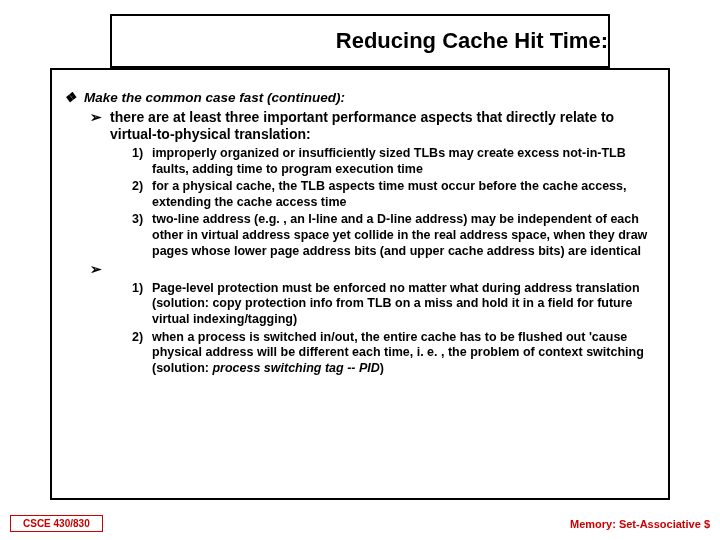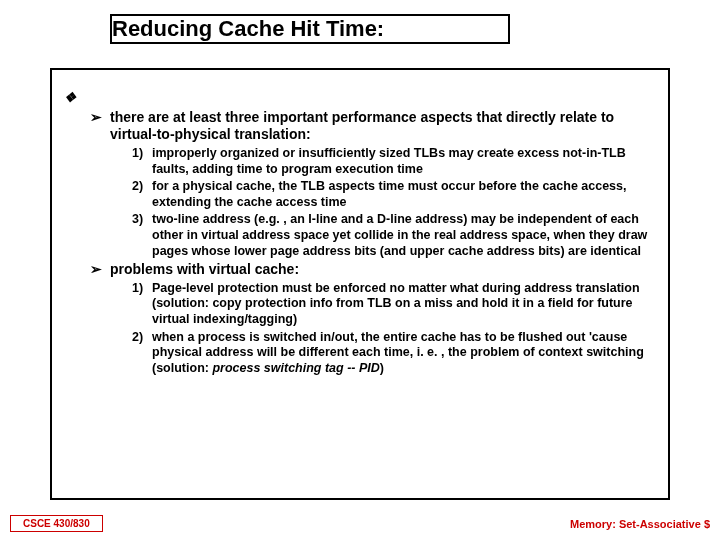--- a/index.html
+++ b/index.html
@@ -17,25 +17,25 @@
     top: 68px;
     width: 620px;
     height: 432px;
     border: 2px solid #000;
     padding: 20px 12px 10px 12px;
   }
   .title-box {
     position: absolute;
     left: 110px;
     top: 14px;
-    width: 400px;
+    width: 500px;
     border: 2px solid #000;
     background: #fff;
-    text-align: left;
-    padding: 0 0;
+    text-align: right;
+    padding: 12px 0;
     z-index: 2;
   }
   .title-box h1 {
     font-size: 22px;
     font-weight: bold;
     color: #000;
   }
   .content {
     font-size: 13.5px;
     line-height: 1.25;
@@ -93,20 +93,21 @@
 
 <div class="title-box">
   <h1>Reducing Cache Hit Time:</h1>
 </div>
 
 <div class="outer-frame">
   <div class="content">
 
     <div class="lvl1">
       <span class="bullet">❖</span>
+      <span>Make the common case fast (continued):</span>
     </div>
 
     <div class="lvl2">
       <span class="bullet">➢</span>
       <span>there are at least three important performance aspects that directly relate to virtual-to-physical translation:</span>
     </div>
     <div class="lvl3">
       <span class="num">1)</span>
       <span class="txt">improperly organized or insufficiently sized TLBs may create excess not-in-TLB faults, adding time to program execution time</span>
     </div>
@@ -114,21 +115,20 @@
       <span class="num">2)</span>
       <span class="txt">for a physical cache, the TLB aspects time must occur before the cache access, extending the cache access time</span>
     </div>
     <div class="lvl3">
       <span class="num">3)</span>
       <span class="txt">two-line address (e.g. , an I-line and a D-line address) may be independent of each other in virtual address space yet collide in the real address space, when they draw pages whose lower page address bits (and upper cache address bits) are identical</span>
     </div>
 
     <div class="lvl2">
       <span class="bullet">➢</span>
-      <span>problems with virtual cache:</span>
     </div>
     <div class="lvl3">
       <span class="num">1)</span>
       <span class="txt">Page-level protection must be enforced no matter what during address translation (solution: copy protection info from TLB on a miss and hold it in a field for future virtual indexing/tagging)</span>
     </div>
     <div class="lvl3">
       <span class="num">2)</span>
       <span class="txt"><span>when a process is switched in/out, the entire cache has to be flushed out 'cause physical address will be different each time, i. e. , the problem of context switching (solution: </span><span class="italic">process switching tag -- PID</span><span>)</span></span>
     </div>
 

